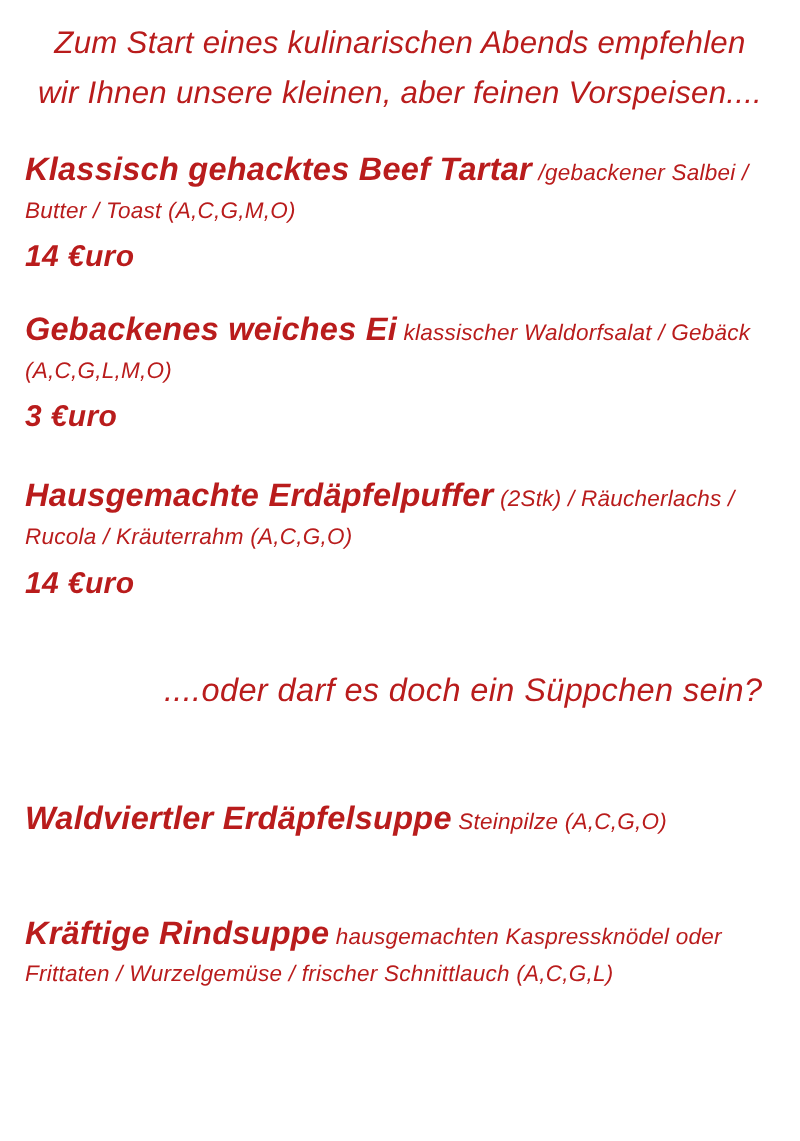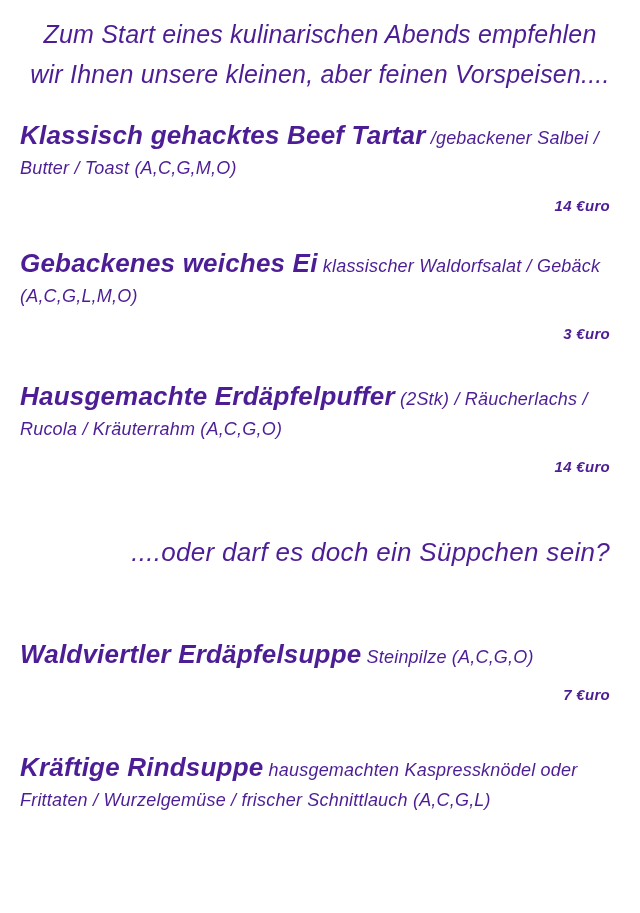--- a/index.html
+++ b/index.html
@@ -6,21 +6,21 @@
     margin: 0;
     padding: 0;
     background: #ffffff;
   }
   .page {
     position: relative;
     width: 640px;
     height: 913px;
     background: #ffffff;
     overflow: hidden;
-    color: #4c1d95;
+    color: #b91c1c;
     font-family: "Liberation Sans", sans-serif;
     font-style: italic;
   }
   .intro {
     margin: 0;
     padding: 14px 28px 0 28px;
     text-align: center;
     font-size: 25px;
     line-height: 40px;
     font-weight: 500;
@@ -38,39 +38,39 @@
   .item-name {
     font-size: 26px;
     font-weight: 700;
   }
   .item-desc {
     font-size: 18px;
     font-weight: 400;
   }
   .price {
     margin: 12px 0 0 0;
-    text-align: right;
-    font-size: 15px;
+    text-align: left;
+    font-size: 24px;
     line-height: 22px;
     font-weight: 700;
     letter-spacing: 0.3px;
   }
   .divider {
     margin: 54px 30px 0 30px;
     text-align: right;
     font-size: 26px;
     line-height: 40px;
     font-weight: 400;
     letter-spacing: 0.3px;
   }
   .mt-item1 { margin-top: 26px; }
   .mt-item2 { margin-top: 31px; }
   .mt-item3 { margin-top: 36px; }
   .mt-item4 { margin-top: 67px; }
-  .mt-item5 { margin-top: 46px; }
+  .mt-item5 { margin-top: 59px; }
 </style>
 </head>
 <body>
 
 <div class="page">
 
   <p class="intro">
     <span>Zum Start eines kulinarischen Abends empfehlen</span><br>
     <span>wir Ihnen unsere kleinen, aber feinen Vorspeisen....</span>
   </p>
@@ -99,21 +99,20 @@
     <p class="price">14 €uro</p>
   </section>
 
   <p class="divider">....oder darf es doch ein Süppchen sein?</p>
 
   <section class="menu-item mt-item4">
     <p class="item-line">
       <span class="item-name">Waldviertler Erdäpfelsuppe</span>
       <span class="item-desc">Steinpilze (A,C,G,O)</span>
     </p>
-    <p class="price">7 €uro</p>
   </section>
 
   <section class="menu-item mt-item5">
     <p class="item-line">
       <span class="item-name">Kräftige Rindsuppe</span>
       <span class="item-desc">hausgemachten Kaspressknödel oder Frittaten / Wurzelgemüse / frischer Schnittlauch (A,C,G,L)</span>
     </p>
   </section>
 
 </div>

